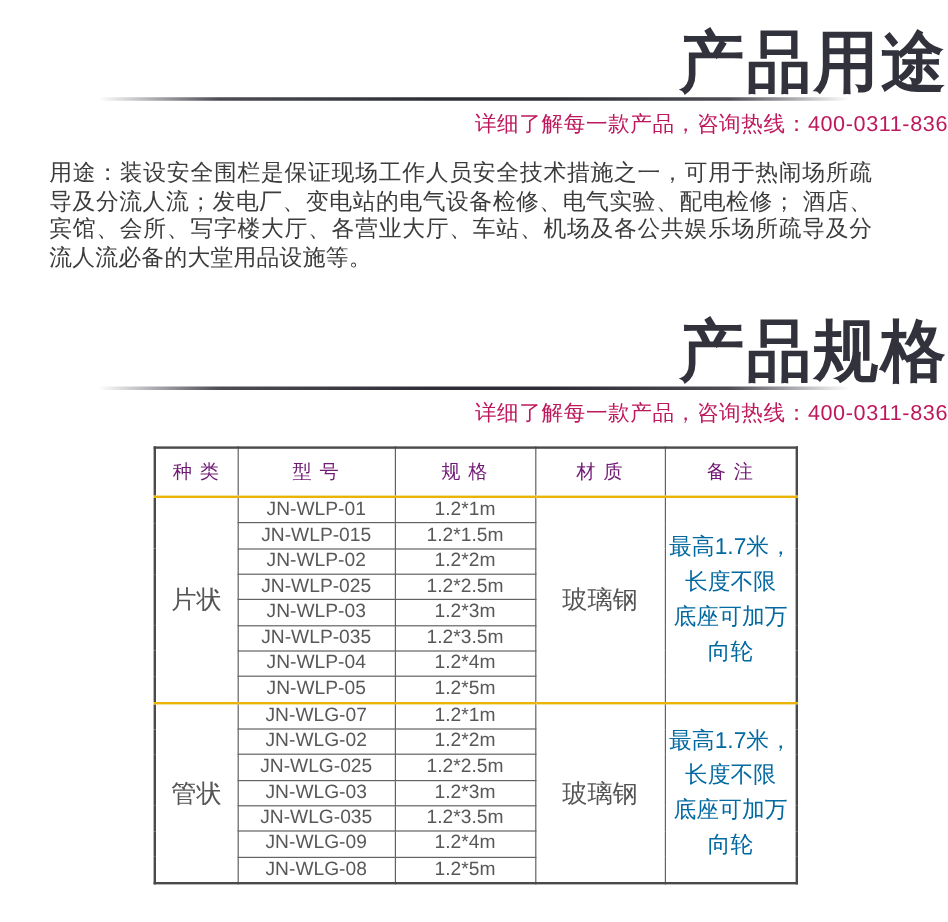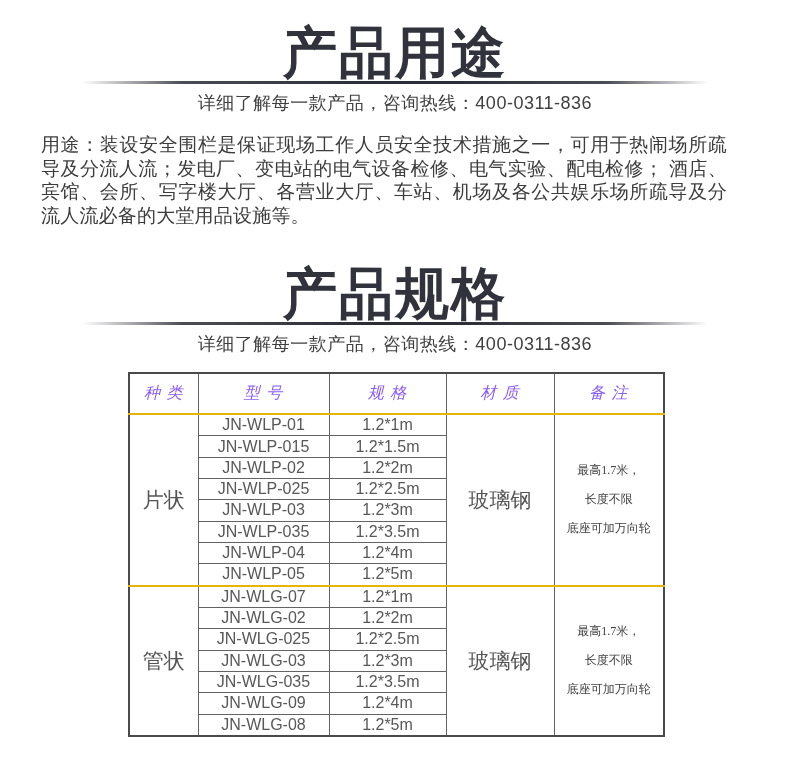--- a/index.html
+++ b/index.html
@@ -7,21 +7,21 @@
   body {
     width: 790px;
     height: 768px;
     font-family: "Liberation Sans", "DejaVu Sans", sans-serif;
     color: #3d3d3d;
     overflow: hidden;
   }
   .content { width: 790px; }
 
   
-  .section-header { text-align: center; }
+  .section-header { text-align: right; }
   .section-title {
     display: block;
     margin-top: 26px;
     font-size: 54px;
     line-height: 52px;
     font-weight: 900;
     letter-spacing: 2px;
     color: #32323c;
     transform: scaleY(1.04);
   }
@@ -35,21 +35,21 @@
       rgba(45,45,55,0) 0%,
       rgba(45,45,55,0.85) 16%,
       #2d2d37 45%, #2d2d37 60%,
       rgba(45,45,55,0.85) 84%,
       rgba(45,45,55,0) 100%);
   }
   .subtitle {
     margin-top: 8px;
     font-size: 18px;
     line-height: 22px;
-    color: #404040;
+    color: #be185d;
     letter-spacing: 0.5px;
   }
 
   
   .usage-paragraph {
     margin: 19px 63px 0 41px;
     font-size: 19px;
     line-height: 23.5px;
     text-align: justify;
     color: #3c3c3c;
@@ -73,26 +73,25 @@
   .spec-table col.c-mat { width: 108px; }
   .spec-table col.c-rem { width: 110px; }
   .spec-table th, .spec-table td {
     border: 1px solid #636363;
     font-weight: normal;
     vertical-align: middle;
   }
   .spec-table { border: 2px solid #4a4a4a; }
   .spec-table thead th {
     height: 41px;
-    color: #8b5cf6;
+    color: #701a75;
     letter-spacing: 1px;
-    font-style: italic;
   }
   .spec-table td.cat, .spec-table td.mat { font-size: 21px; color: #555557; }
-  .spec-table td.rem { font-size: 12px; line-height: 29px; color: #404040; font-family: Liberation Serif, serif; }
+  .spec-table td.rem { font-size: 19px; line-height: 29px; color: #0369a1; }
   .spec-table tr.group-start td { border-top: 2px solid #eab308; }
 </style>
 </head>
 <body>
 
 <div class="content">
 
   <div class="section-header">
     <div class="section-title">产品用途</div>
     <div class="divider"></div>

